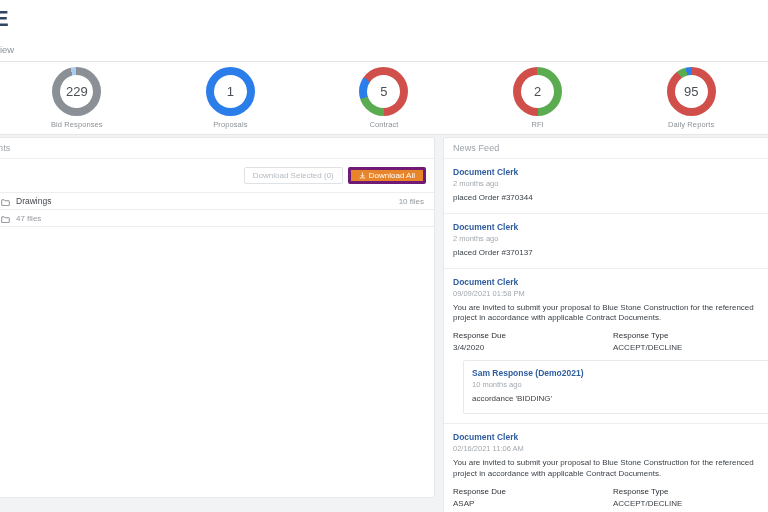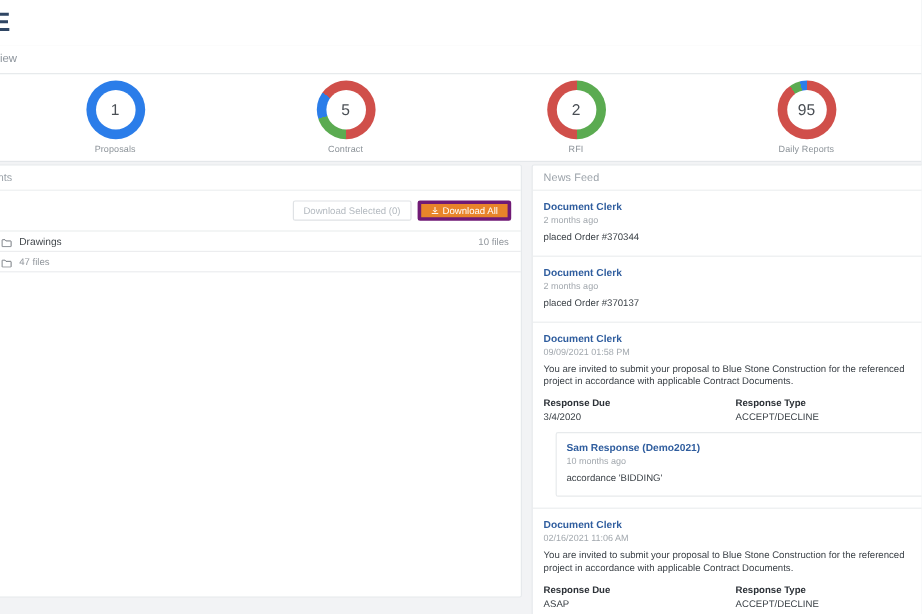--- a/index.html
+++ b/index.html
@@ -219,21 +219,21 @@
     color: #3c4248;
     line-height: 1.35;
   }
   .feed-meta {
     display: flex;
     margin-top: 7px;
   }
   .feed-meta-col { width: 50%; }
   .feed-meta-label {
     font-size: 8px;
-    font-weight: bold;
+    font-weight: normal;
     color: #2c3137;
     margin-bottom: 3px;
   }
   .feed-meta-value {
     font-size: 8px;
     color: #3c4248;
   }
   .feed-nested {
     margin: 8px 0 0 10px;
     border: 1px solid #e7eaec;
@@ -249,20 +249,28 @@
   <div class="page-header">
     <div class="page-title">E</div>
   </div>
 
   <div class="tab-strip">
     <div class="tab active">rview</div>
   </div>
 
   <div class="stats-row">
 
+    <div class="stat">
+      <div class="donut" style="background: conic-gradient(rgb(138, 144, 150) 0%, rgb(138, 144, 150) 96%, rgb(169, 206, 242) 96%, rgb(169, 206, 242) 100%);">
+        <div class="hole">
+          <span class="value">229</span>
+        </div>
+      </div>
+      <div class="stat-label">Bid Responses</div>
+    </div>
 
     <div class="stat">
       <div class="donut" style="background: conic-gradient(rgb(43, 125, 233) 0%, rgb(43, 125, 233) 100%);">
         <div class="hole">
           <span class="value">1</span>
         </div>
       </div>
       <div class="stat-label">Proposals</div>
     </div>
 

